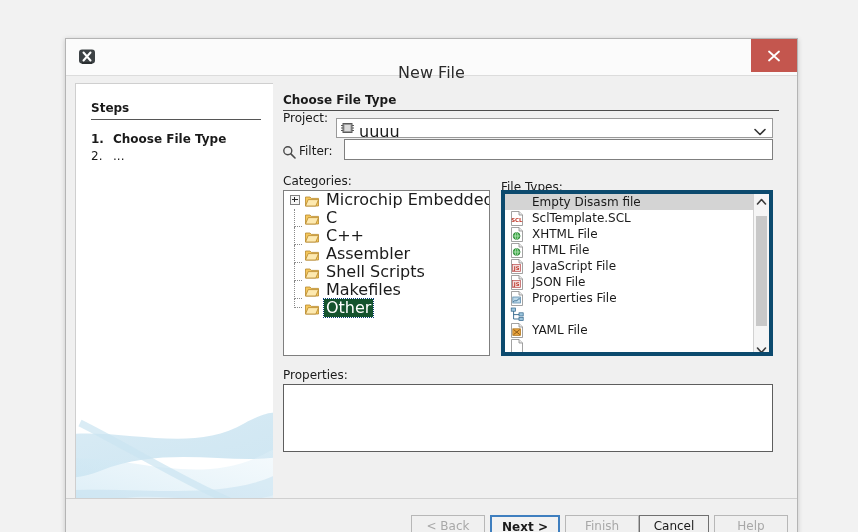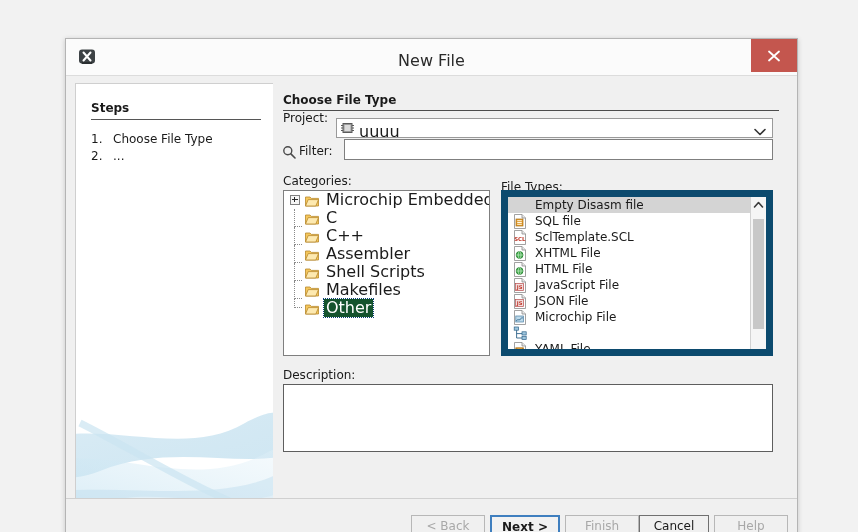--- a/index.html
+++ b/index.html
@@ -38,21 +38,21 @@
   }
   #win-icon {
     position: absolute;
     left: 12px;
     top: 9px;
     width: 18px;
     height: 18px;
   }
   #title-text {
     position: absolute;
-    left: 0; right: 0; top: 4px;
+    left: 0; right: 0; top: 16px;
     line-height: 36px;
     text-align: center;
     font-size: 16px;
     color: #2b2b2b;
     font-family: "DejaVu Sans", "Liberation Sans", sans-serif;
   }
   #close-button {
     position: absolute;
     right: 0;
     top: 0;
@@ -90,21 +90,21 @@
     border-bottom: 1px solid #565656;
     box-sizing: border-box;
   }
   .step-row {
     position: absolute;
     left: 15px;
     font-size: 12px;
     white-space: nowrap;
   }
   .step-row .num { display:inline-block; width: 22px; }
-  .step-row.current { font-weight: normal; }
+  .step-row.current { font-weight: bold; }
   #step-0 { top: 48px; }
   #step-1 { top: 65px; }
 
   #swoosh {
     position: absolute;
     left: -6px;
     bottom: -4px;
     width: 210px;
     height: 118px;
     pointer-events: none;
@@ -251,21 +251,21 @@
     outline: 1px dotted #0b3f78;
   }
 
   
   #filetypes-list {
     position: absolute;
     left: 228px; top: 107px;
     width: 272px;
     height: 166px;
     background: #ffffff;
-    border: 7px solid #0c4a6e;
+    border: 4px solid #0c4a6e;
     box-sizing: border-box;
     overflow: hidden;
   }
   #ft-scrollport {
     position: absolute;
     left: 0; top: 0;
     width: 254px;
     height: 164px;
     overflow: hidden;
   }
@@ -526,33 +526,20 @@
       <div class="field-label" id="filetypes-label">File Types:</div>
       <div id="filetypes-list">
         <div id="ft-scrollport">
             <div class="ft-row selected">
               <span class="ft-text">Empty Disasm file</span>
             </div>
             <div class="ft-row">
               <span class="ft-icon"><svg width="14" height="15" viewBox="0 0 14 15">
                   <path d="M1.5 0.5 H9 L12.5 4 V14.5 H1.5 Z" fill="#ffffff" stroke="#8a8a8a" stroke-width="0.8"></path>
                   <path d="M9 0.5 V4 H12.5" fill="#e8e8e8" stroke="#8a8a8a" stroke-width="0.8"></path>
-                  <rect x="3" y="5" width="7" height="7" fill="#e09a2b" stroke="#a86f16" stroke-width="0.7"></rect>
-                  <g fill="#fff8e6">
-                    <rect x="4.2" y="6.2" width="4.6" height="1"></rect>
-                    <rect x="4.2" y="8" width="4.6" height="1"></rect>
-                    <rect x="4.2" y="9.8" width="4.6" height="1"></rect>
-                  </g>
-                </svg></span>
-              <span class="ft-text">SQL file</span>
-            </div>
-            <div class="ft-row">
-              <span class="ft-icon"><svg width="14" height="15" viewBox="0 0 14 15">
-                  <path d="M1.5 0.5 H9 L12.5 4 V14.5 H1.5 Z" fill="#ffffff" stroke="#8a8a8a" stroke-width="0.8"></path>
-                  <path d="M9 0.5 V4 H12.5" fill="#e8e8e8" stroke="#8a8a8a" stroke-width="0.8"></path>
                   <text x="6.8" y="11" font-family="DejaVu Sans, sans-serif" font-size="5.4" font-weight="bold" fill="#c0392b" text-anchor="middle">SCL</text>
                 </svg></span>
               <span class="ft-text">SclTemplate.SCL</span>
             </div>
             <div class="ft-row">
               <span class="ft-icon"><svg width="14" height="15" viewBox="0 0 14 15">
                   <path d="M1.5 0.5 H9 L12.5 4 V14.5 H1.5 Z" fill="#ffffff" stroke="#8a8a8a" stroke-width="0.8"></path>
                   <path d="M9 0.5 V4 H12.5" fill="#e8e8e8" stroke="#8a8a8a" stroke-width="0.8"></path>
                   <circle cx="6.6" cy="9" r="3.4" fill="#3fae49" stroke="#1f7a2b" stroke-width="0.8"></circle>
                   <ellipse cx="6.6" cy="9" rx="1.4" ry="3.4" fill="none" stroke="#d8f0d8" stroke-width="0.6"></ellipse>
@@ -588,21 +575,21 @@
                 </svg></span>
               <span class="ft-text">JSON File</span>
             </div>
             <div class="ft-row">
               <span class="ft-icon"><svg width="14" height="15" viewBox="0 0 14 15">
                   <path d="M1.5 0.5 H9 L12.5 4 V14.5 H1.5 Z" fill="#ffffff" stroke="#8a8a8a" stroke-width="0.8"></path>
                   <path d="M9 0.5 V4 H12.5" fill="#e8e8e8" stroke="#8a8a8a" stroke-width="0.8"></path>
                   <rect x="2.8" y="6" width="7.6" height="6" fill="#bcd9ea" stroke="#4b7fa3" stroke-width="0.7"></rect>
                   <path d="M3.2 10.8 C5 8.6 6.4 11 8 8.6 C8.9 7.3 9.8 8 10 8.2" stroke="#2e6389" stroke-width="0.9" fill="none"></path>
                 </svg></span>
-              <span class="ft-text">Microchip File</span>
+              <span class="ft-text">Properties File</span>
             </div>
             <div class="ft-row">
               <span class="ft-icon"><svg width="14" height="15" viewBox="0 0 14 15">
                   <g stroke="#2e6389" stroke-width="0.9" fill="none">
                     <path d="M3.6 3 V12 H10.6"></path>
                     <path d="M3.6 7.6 H10.6"></path>
                   </g>
                   <g fill="#9fc6dd" stroke="#2e6389" stroke-width="0.7">
                     <rect x="1.2" y="1" width="4.4" height="3.2"></rect>
                     <rect x="9" y="5.8" width="4.2" height="3.2"></rect>
@@ -635,21 +622,21 @@
           </div>
           <div id="sb-thumb"></div>
           <div class="sb-btn" id="sb-down">
             <svg width="15" height="16" viewBox="0 0 15 16">
               <path d="M3.5 6 L7.5 10.5 L11.5 6" stroke="#3b3b3b" stroke-width="1.6" fill="none" stroke-linecap="round" stroke-linejoin="round"></path>
             </svg>
           </div>
         </div>
       </div>
 
-      <div class="field-label" id="description-label">Description:</div>
+      <div class="field-label" id="description-label">Properties:</div>
       <div id="description-box"></div>
 
     </div>
   </div>
 
   <div id="footer">
     <div class="dlg-btn" id="btn-back">&lt; Back</div>
     <div class="dlg-btn default" id="btn-next">Next &gt;</div>
     <div class="dlg-btn" id="btn-finish">Finish</div>
     <div class="dlg-btn enabled" id="btn-cancel">Cancel</div>

